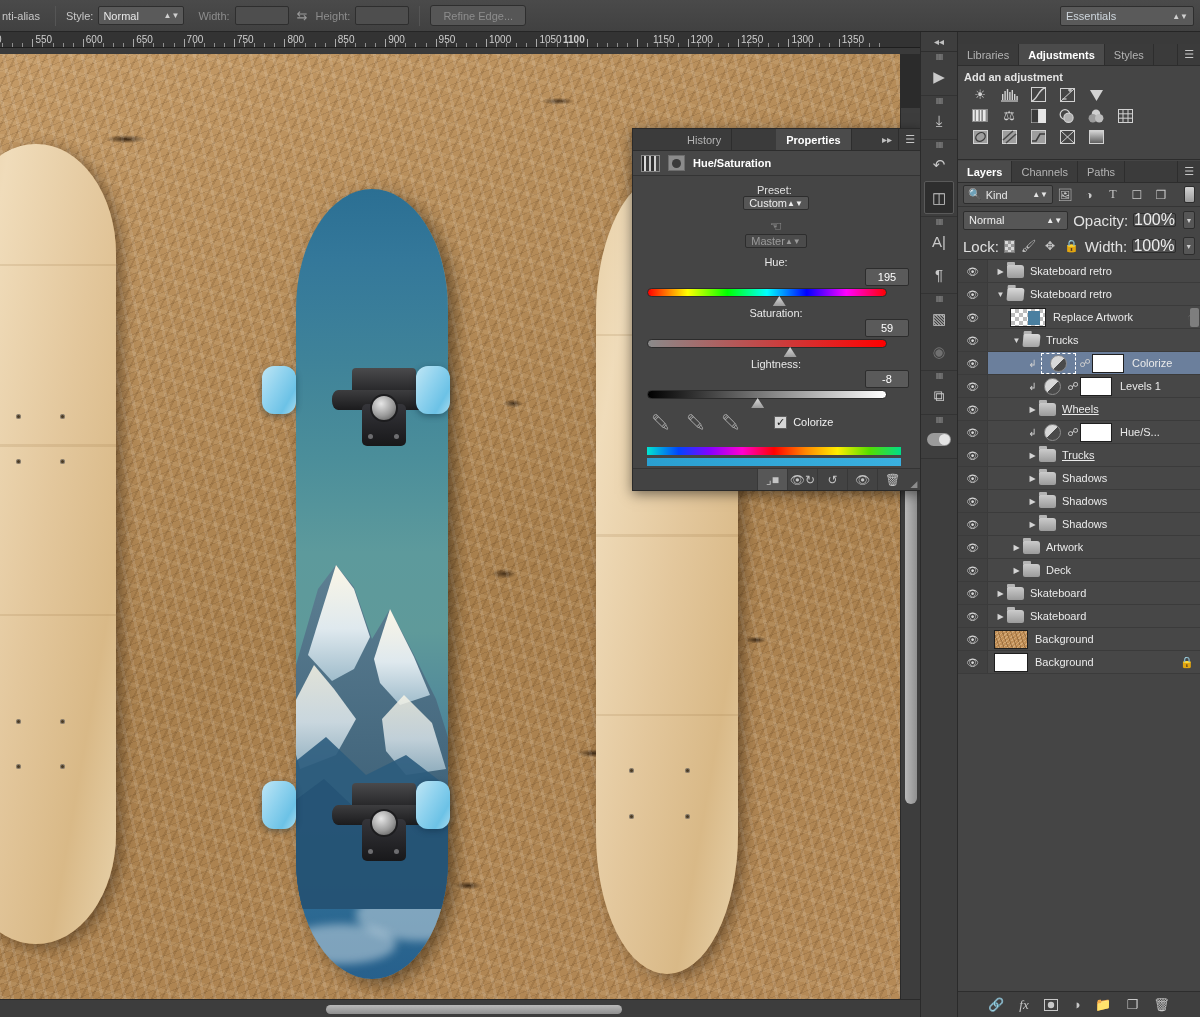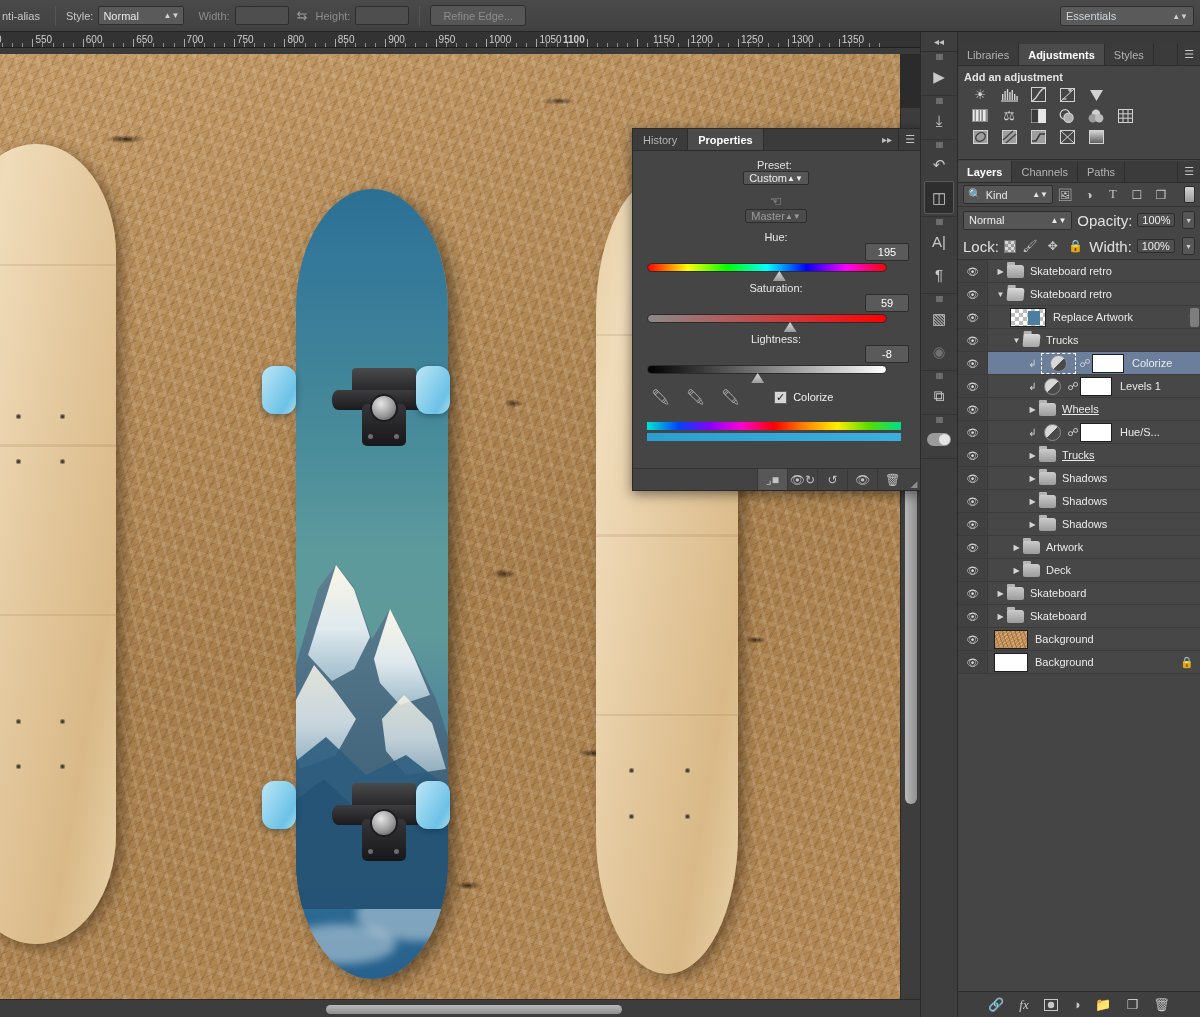--- a/index.html
+++ b/index.html
@@ -193,20 +193,21 @@
     box-shadow: 0 3px 12px rgba(0,0,0,.5);
   }
   .panel-tabbar {
     height: 22px; background: #3b3b3b; display: flex; align-items: stretch;
     border-bottom: 1px solid #2d2d2d; position: relative;
   }
   .panel-tab {
     padding: 0 10px; display: flex; align-items: center;
     font-size: 11px; color: #b4b4b4; background: #3b3b3b;
     border-right: 1px solid #2d2d2d;
+    margin-left: 44px;
   }
   .panel-tab.active { background: #4b4b4b; color: #ffffff; font-weight: bold; }
   .tab-spacer { flex: 1; background: #3b3b3b; }
   .dbl-arrow { color: #c0c0c0; font-size: 10px; display: flex; align-items: center; padding: 0 6px; }
   .panel-menu {
     display: flex; align-items: center; padding: 0 6px;
     border-left: 1px solid #2d2d2d; color: #c8c8c8; font-size: 11px;
   }
   .props-head {
     height: 25px; display: flex; align-items: center; gap: 8px;
@@ -348,21 +349,21 @@
   .blend-select {
     width: 122px; height: 19px; background: #565656; border: 1px solid #2d2d2d;
     border-radius: 2px; display: flex; align-items: center; padding: 0 5px;
     color: #ededed; font-size: 11px;
   }
   .blend-select .caret { margin-left: auto; font-size: 8px; }
   .mini-label { font-size: 15px; color: #e0e0e0; }
   .num-field {
     height: 14px; min-width: 38px; background: #4e4e4e; border: 1px solid #2d2d2d;
     border-radius: 2px; display: flex; align-items: center; justify-content: center;
-    color: #ededed; font-size: 11px; padding: 0 3px;
+    color: #ededed; font-size: 16px; padding: 0 3px;
   }
   .stepper {
     width: 14px; height: 18px; background: #565656; border: 1px solid #2d2d2d;
     border-radius: 2px; display: flex; align-items: center; justify-content: center;
     color: #d0d0d0; font-size: 7px; margin-left: 2px;
   }
   .lock-ico { width: 19px; height: 18px; display: flex; align-items: center; justify-content: center; color: #c6c6c6; font-size: 12px; }
   .lock-ico.checker {
     background-image: linear-gradient(45deg,#9a9a9a 25%,transparent 25%,transparent 75%,#9a9a9a 75%),
       linear-gradient(45deg,#9a9a9a 25%,#d8d8d8 25%,#d8d8d8 75%,#9a9a9a 75%);
@@ -660,20 +661,27 @@
 
   <div id="props-panel">
     <div class="panel-tabbar">
       <div class="panel-tab">History</div>
       <div class="panel-tab active">Properties</div>
       <div class="tab-spacer"></div>
       <div class="dbl-arrow">▸▸</div>
       <div class="panel-menu">☰</div>
     </div>
 
+    <div class="props-head">
+      <span class="ps-icon"></span>
+      <span class="mask-icon">
+          <i></i>
+        </span>
+      <span class="props-title">Hue/Saturation</span>
+    </div>
 
     <div class="props-body">
       <div class="row">
         <span class="row-label">Preset:</span>
         <span class="p-select">
           <span>Custom</span>
           <span class="caret">▲▼</span>
         </span>
       </div>
 

